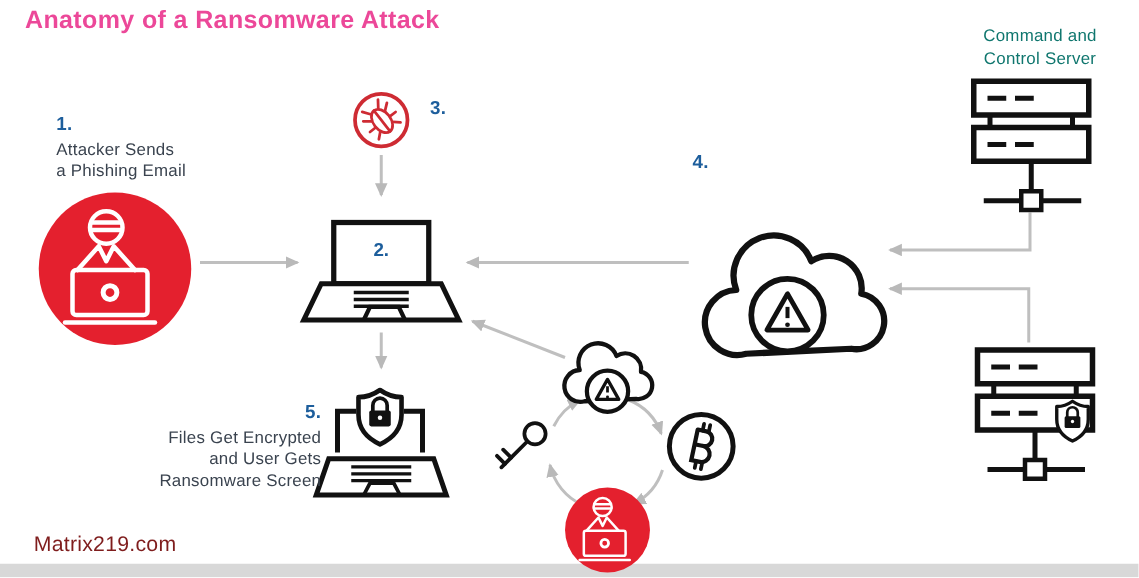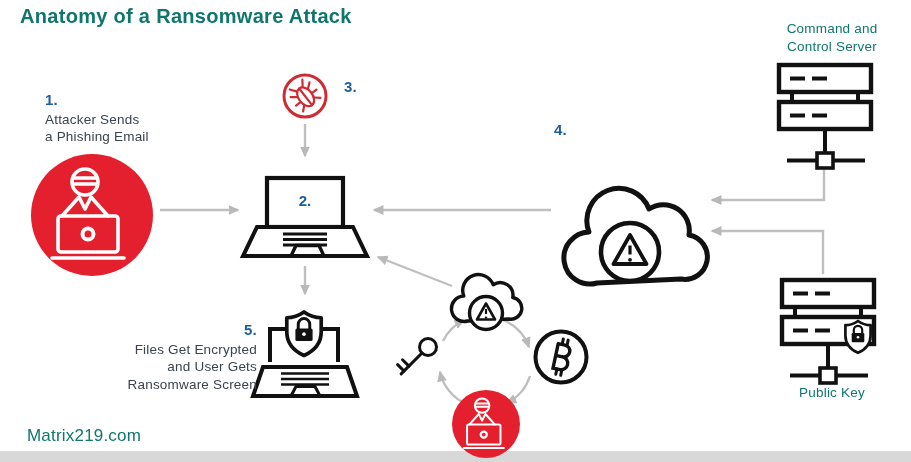--- a/index.html
+++ b/index.html
@@ -3,28 +3,28 @@
 <meta charset="utf-8">
 <style>
   html,body{margin:0;padding:0;background:#ffffff;}
   .canvas{
     position:relative;width:911px;height:462px;background:#ffffff;
     font-family:"Liberation Sans",sans-serif;overflow:hidden;
   }
   .footer-bar{position:absolute;left:0;bottom:0;width:911px;height:11px;background:#d8d8d8;z-index:0;}
   svg.layer{position:absolute;left:0;top:0;z-index:1;}
   .txt{position:absolute;z-index:2;}
-  .title{left:20px;top:5px;font-size:20px;font-weight:700;color:#0f766e;letter-spacing:.3px;}
+  .title{left:20px;top:5px;font-size:20px;font-weight:700;color:#ec4899;letter-spacing:.3px;}
   .step{color:#3a434f;font-size:13.5px;line-height:1.28;letter-spacing:.2px;}
   .step .num{display:block;color:#1d5e9c;font-weight:700;font-size:15px;margin-bottom:2px;}
   .label{white-space:pre-line;}
   .step5{width:162px;text-align:right;}
   .screen-num{width:34px;text-align:center;color:#1d5e9c;font-weight:700;font-size:15px;}
   .node-label{width:160px;text-align:center;color:#0f766e;font-size:13.5px;line-height:1.3;white-space:pre-line;letter-spacing:.2px;}
-  .watermark{color:#0f766e;font-size:17px;letter-spacing:.2px;}
+  .watermark{color:#7f1d1d;font-size:17px;letter-spacing:.2px;}
 </style>
 </head>
 <body>
 
 <div class="canvas">
 
   <div class="footer-bar"></div>
 
   <svg class="layer" width="911" height="462" viewBox="0 0 911 462">
     <defs>
@@ -172,17 +172,16 @@
   <div class="txt step step5" style="left:95px;top:320px;">
     <span class="num">5.</span>
     <div class="label">Files Get Encrypted
 and User Gets
 Ransomware Screen</div>
   </div>
 
   <div class="txt node-label" style="left:752px;top:20px;">Command and
 Control Server</div>
 
-  <div class="txt node-label" style="left:752px;top:384px;">Public Key</div>
 
   <div class="txt watermark" style="left:27px;top:426px;">Matrix219.com</div>
 
 </div>
 
 </body></html>

